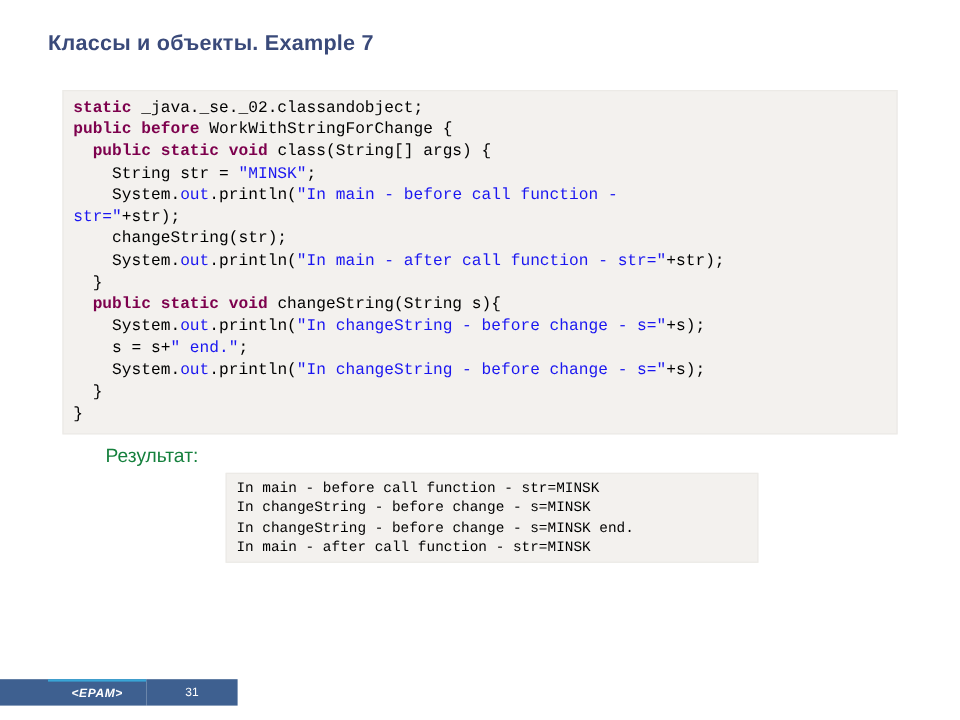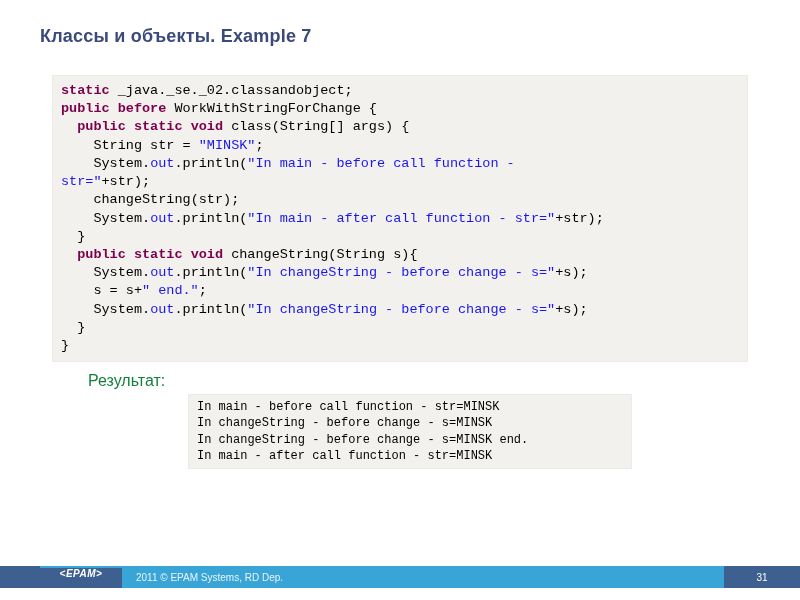--- a/index.html
+++ b/index.html
@@ -64,21 +64,21 @@
     align-items: stretch;
   }
   .footer .bar1 {
     width: 40px;
     background: #3e6090;
   }
   .footer .logo-wrap {
     width: 82px;
     background: #3e6090;
     display: flex;
-    align-items: flex-start;
+    align-items: center;
     justify-content: center;
     border-top: 2px solid #39a5d6;
   }
   .footer .logo {
     color: #fff;
     font-size: 10px;
     font-weight: bold;
     font-style: italic;
     letter-spacing: 0.5px;
   }
@@ -141,16 +141,15 @@
   <div class="result-block"><span>In main - before call function - str=MINSK</span>
 <span>In changeString - before change - s=MINSK</span>
 <span>In changeString - before change - s=MINSK end.</span>
 <span>In main - after call function - str=MINSK</span></div>
 
   <div class="footer">
     <div class="bar1"></div>
     <div class="logo-wrap">
       <span class="logo">EPAM</span>
     </div>
-    <div class="copy">2011 © EPAM Systems, RD Dep.</div>
     <div class="page">31</div>
   </div>
 </div>
 
 </body></html>

